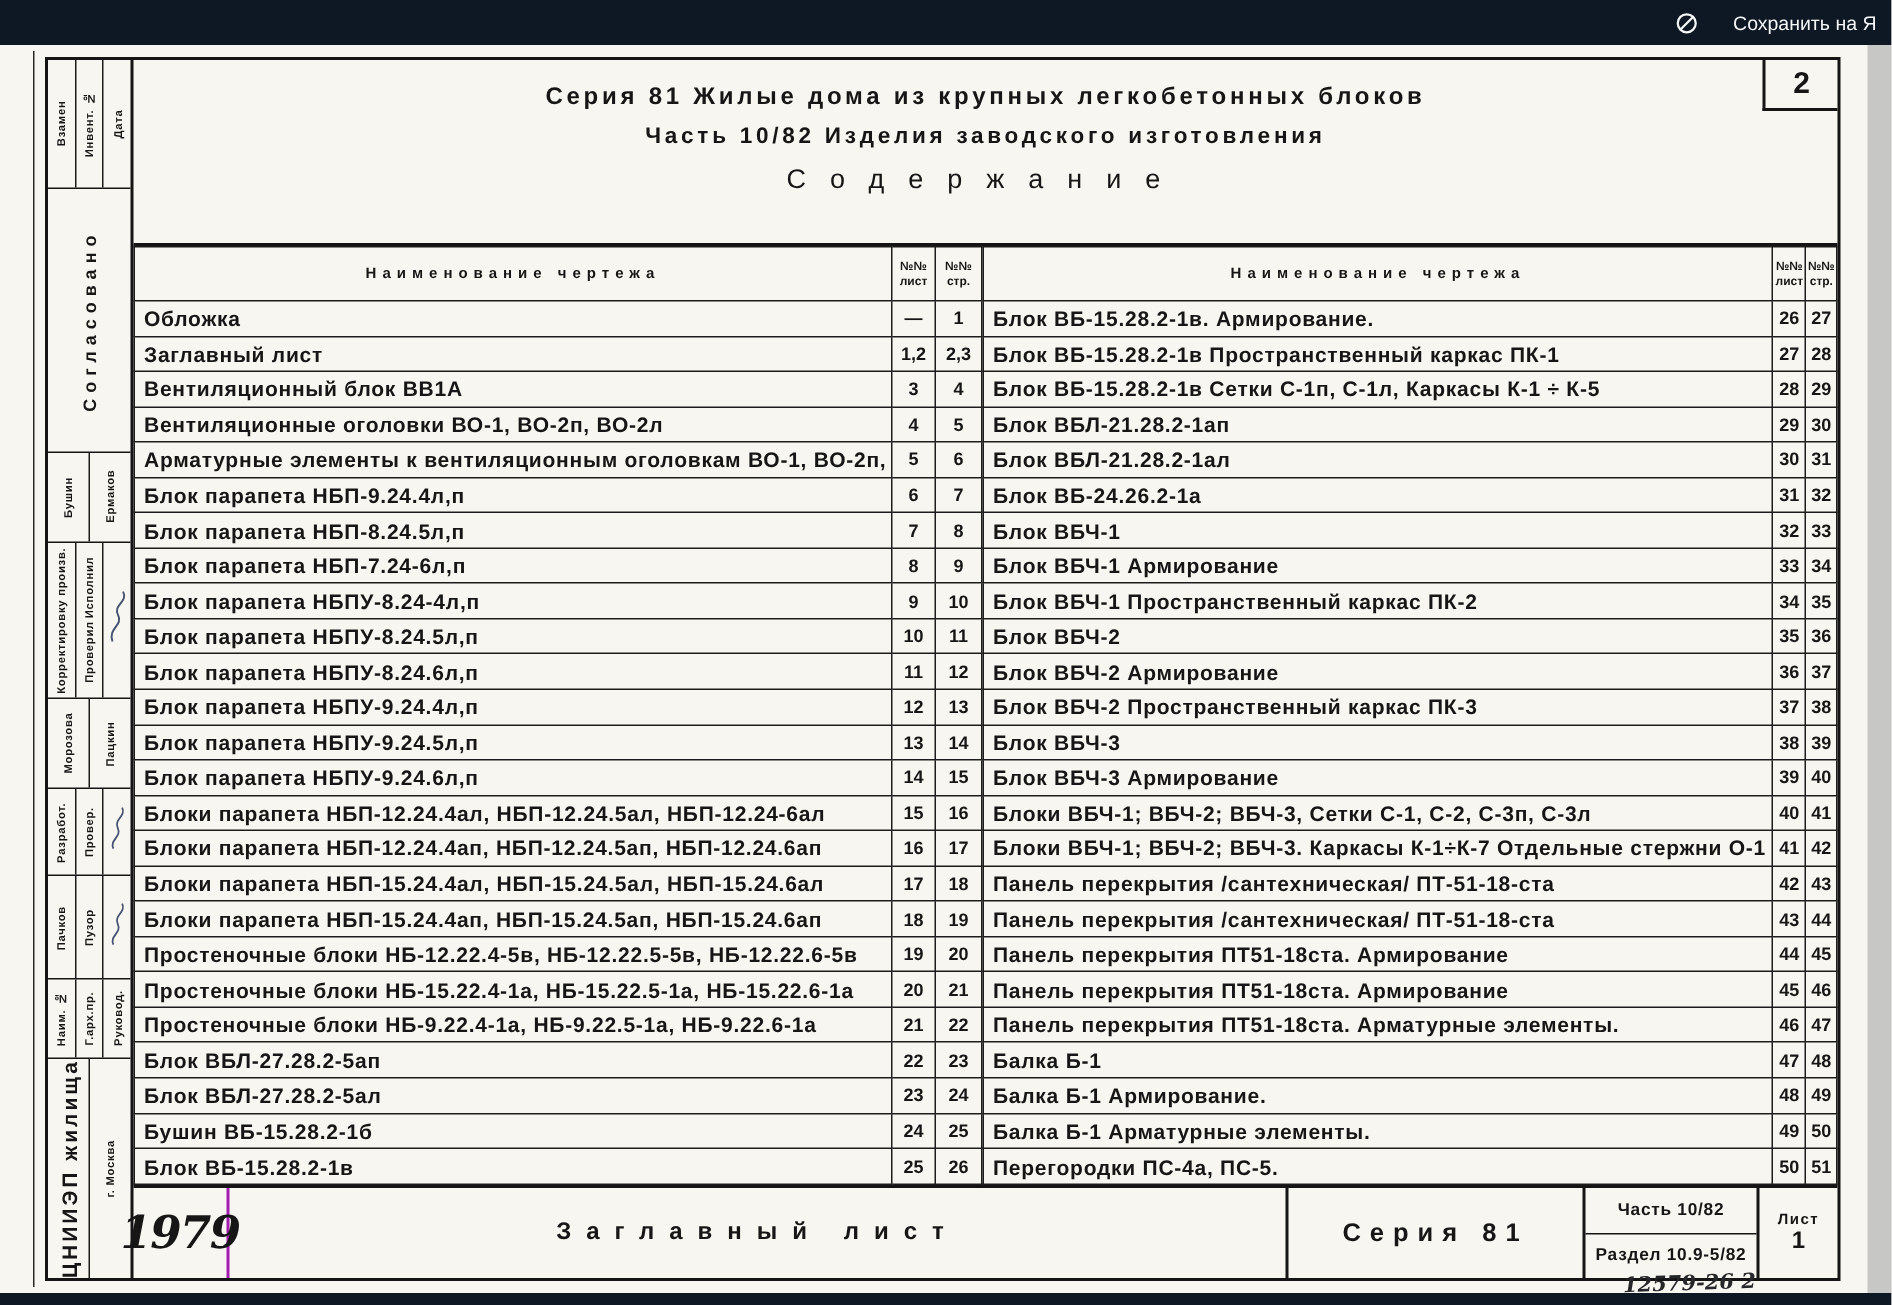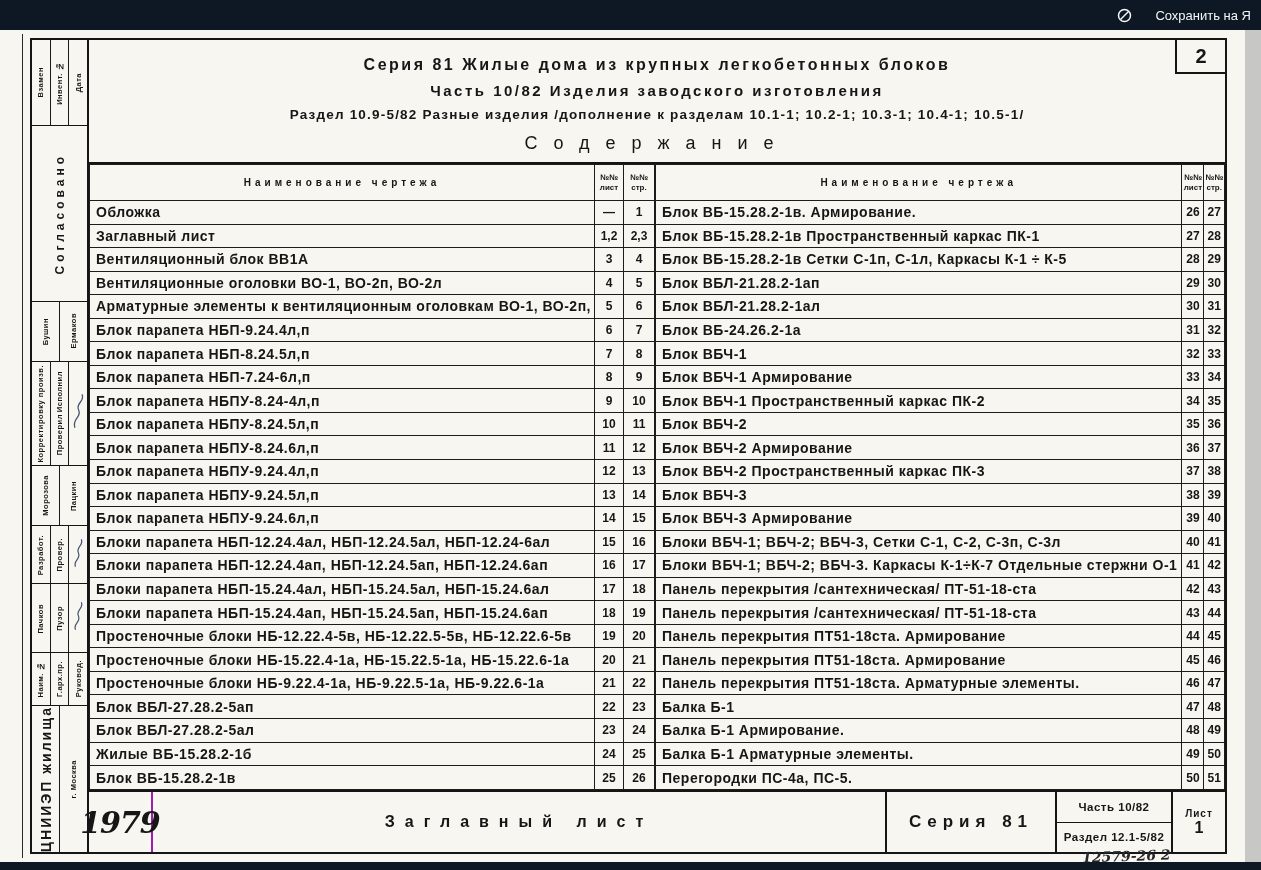--- a/index.html
+++ b/index.html
@@ -97,21 +97,21 @@
   .toc td.num { text-align: center; font-size: 12px; font-weight: 600; }
   col.c-sheet { width: 29px; } col.c-page { width: 31px; }
 
   
   .footer { height: 62px; border-top: 2px solid #151515; display: flex; align-items: stretch; }
   .fcell { display: flex; align-items: center; justify-content: center; }
   .year-cell { width: 64px; border-right: 2px solid #a21caf;
     font-family: "DejaVu Serif", serif; font-style: italic;
     font-size: 30px; font-weight: 700; letter-spacing: -1px; }
   .title-cell { flex: 1; font-size: 16px; font-weight: 700; letter-spacing: 10px; }
-  .series-cell { width: 170px; border-left: 2px solid #151515; font-size: 17px; font-weight: 700; letter-spacing: 6px; }
+  .series-cell { width: 198px; border-left: 2px solid #151515; font-size: 17px; font-weight: 700; letter-spacing: 6px; }
   .part-cell { width: 116px; border-left: 2px solid #151515; display: flex; flex-direction: column; }
   .part-cell > div { flex: 1; display: flex; align-items: center; justify-content: center;
     font-size: 11.5px; font-weight: 700; letter-spacing: .5px; }
   .part-cell > div:first-child { border-bottom: 1.5px solid #151515; }
   .list-cell { width: 54px; border-left: 2px solid #151515; display: flex; flex-direction: column;
     align-items: center; justify-content: center; }
   .list-cell .lbl { font-size: 10px; font-weight: 700; letter-spacing: 1px; }
   .list-cell .val { font-size: 16px; font-weight: 700; }
 
   .doc-number {
@@ -238,21 +238,20 @@
           </div>
       </div>
     </div>
 
     <div class="main">
       <div class="pnum-box">2</div>
 
       <div class="head">
         <div class="t1">Серия 81  Жилые дома из крупных легкобетонных блоков</div>
         <div class="t2">Часть 10/82  Изделия заводского изготовления</div>
-        <div class="t3">Раздел 10.9-5/82 Разные изделия /дополнение к разделам 10.1-1; 10.2-1; 10.3-1; 10.4-1; 10.5-1/</div>
         <div class="t4">Содержание</div>
       </div>
 
       <div class="tables">
         <table class="toc left">
           <colgroup>
               <col>
               <col class="c-sheet">
               <col class="c-page">
             </colgroup>
@@ -373,21 +372,21 @@
                 <td class="name">Блок ВБЛ-27.28.2-5ап</td>
                 <td class="num">22</td>
                 <td class="num">23</td>
               </tr>
               <tr>
                 <td class="name">Блок ВБЛ-27.28.2-5ал</td>
                 <td class="num">23</td>
                 <td class="num">24</td>
               </tr>
               <tr>
-                <td class="name">Жилые ВБ-15.28.2-1б</td>
+                <td class="name">Бушин ВБ-15.28.2-1б</td>
                 <td class="num">24</td>
                 <td class="num">25</td>
               </tr>
               <tr>
                 <td class="name">Блок ВБ-15.28.2-1в</td>
                 <td class="num">25</td>
                 <td class="num">26</td>
               </tr>
             </tbody>
         </table>
@@ -534,21 +533,21 @@
             </tbody>
         </table>
       </div>
 
       <div class="footer">
         <div class="fcell year-cell">1979</div>
         <div class="fcell title-cell">Заглавный лист</div>
         <div class="fcell series-cell">Серия 81</div>
         <div class="part-cell">
           <div>Часть 10/82</div>
-          <div>Раздел 12.1-5/82</div>
+          <div>Раздел 10.9-5/82</div>
         </div>
         <div class="list-cell">
           <div class="lbl">Лист</div>
           <div class="val">1</div>
         </div>
       </div>
     </div>
   </div>
 </div>
 

